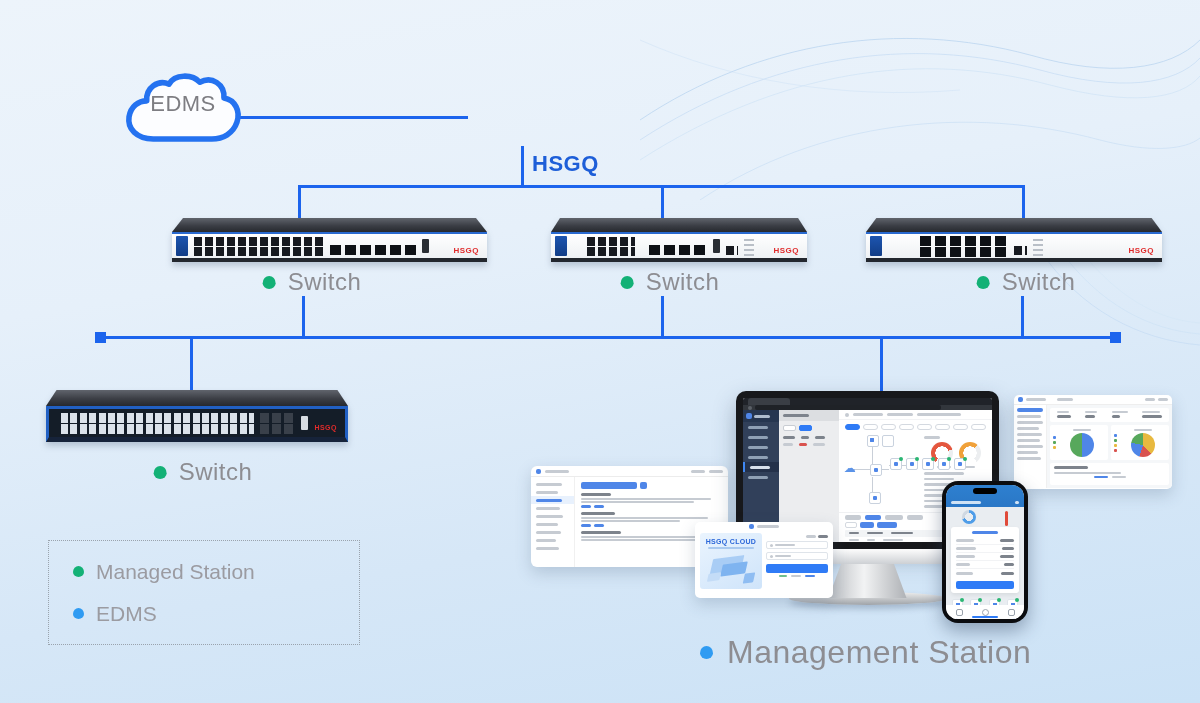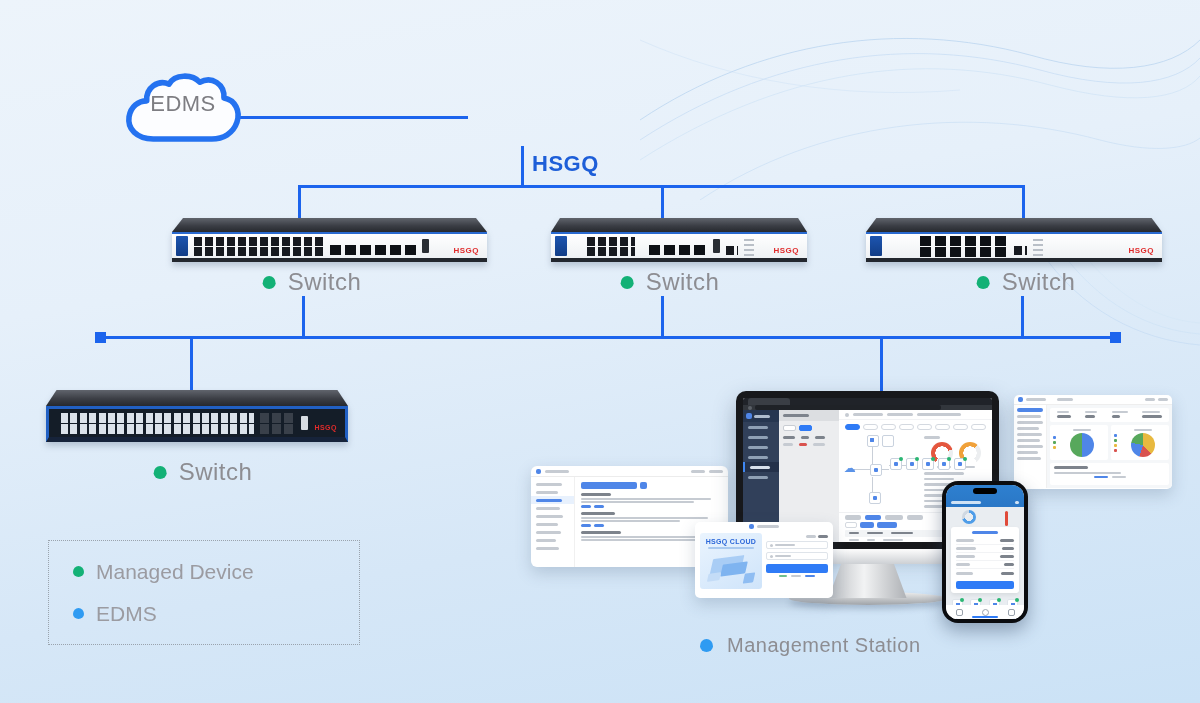--- a/index.html
+++ b/index.html
@@ -159,21 +159,21 @@
   .p-row { display:flex; justify-content:space-between; align-items:center; height:8px; border-bottom:1px solid #f2f3f5; }
   .p-grid { position:absolute; left:4px; right:4px; top:92px; display:flex; flex-wrap:wrap; gap:4px; justify-content:space-around; }
   .p-app { width:11px; height:11px; background:#fff; border:1px solid #dfe4ea; border-radius:2px; position:relative; }
   .p-app::after { content:""; position:absolute; left:3px; top:3px; width:4px; height:4px; background:#4f86e8; }
   .p-app .gd { position:absolute; right:-2px; top:-2px; width:4px; height:4px; background:#2bb673; border-radius:50%; }
   .p-tab { height:14px; background:#fff; display:flex; align-items:center; justify-content:space-around; position:relative; }
   .p-tab .ic { width:7px; height:7px; border:1px solid #9aa2ac; border-radius:2px; }
   .p-tab .ind { position:absolute; bottom:1px; left:50%; transform:translateX(-50%); width:26px; height:2px; background:#2f7bf6; border-radius:1px; }
 
   .mgmt-label { position:absolute; left:700px; top:634px; display:flex; align-items:center; gap:14px;
-                color:#8d8d92; font-size:20px; z-index:6; letter-spacing:.5px; }
+                color:#8d8d92; font-size:32px; z-index:6; letter-spacing:.5px; }
 </style>
 </head>
 <body>
 
 <div class="canvas">
 
   <svg class="waves" style="left:640px;top:0;" width="560" height="200" viewBox="0 0 560 200" fill="none">
     <path d="M0 120 C120 40 260 20 390 55 C470 78 530 70 560 40" stroke="#bcd6f0" stroke-width="1" opacity="0.8"></path>
     <path d="M0 140 C130 55 270 35 400 70 C480 92 535 85 560 58" stroke="#c4dcf3" stroke-width="1" opacity="0.7"></path>
     <path d="M0 160 C140 70 280 50 410 85 C490 106 540 100 560 76" stroke="#cce1f5" stroke-width="1" opacity="0.6"></path>
@@ -291,21 +291,21 @@
     <span>Switch</span>
   </div>
   <div class="dev-label" style="left:203px;top:458px;">
     <span class="bullet green"></span>
     <span>Switch</span>
   </div>
 
   <div class="legend">
     <div class="item">
       <span class="bullet green"></span>
-      <span>Managed Device</span>
+      <span>Managed Station</span>
     </div>
     <div class="item">
       <span class="bullet blue"></span>
       <span>EDMS</span>
     </div>
   </div>
 
   <div class="card doc">
     <div class="hd">
         <div class="bar bl" style="width:5px;height:5px;"></div>

